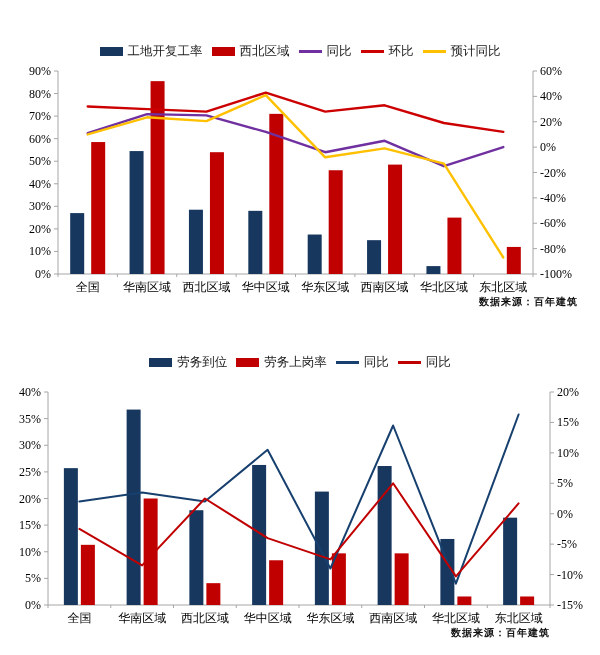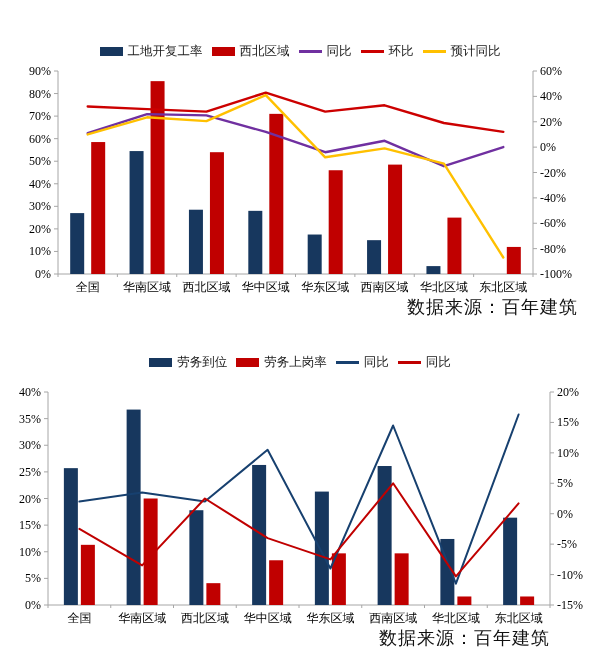--- a/index.html
+++ b/index.html
@@ -9,21 +9,21 @@
     margin-top:19px;
   }
   .legend{
     position:absolute;left:0;width:600px;display:flex;justify-content:center;
     align-items:center;gap:9px;font-size:12.5px;color:#1a1a1a;
   }
   .legend-item{display:flex;align-items:center;gap:5px;white-space:nowrap;}
   .swatch-bar{width:23px;height:9px;display:inline-block;}
   .swatch-line{width:23px;height:2.6px;display:inline-block;}
   .source-note{
-    position:absolute;font-size:18px;font-weight:normal;color:#111;
+    position:absolute;font-size:10px;font-weight:bold;color:#111;
     letter-spacing:1px;
   }
   svg{position:absolute;left:0;}
   svg text{font-family:"Liberation Serif","DejaVu Serif",serif;font-size:12px;fill:#000;}
 </style>
 </head>
 <body>
 
 <div id="stage">
 

